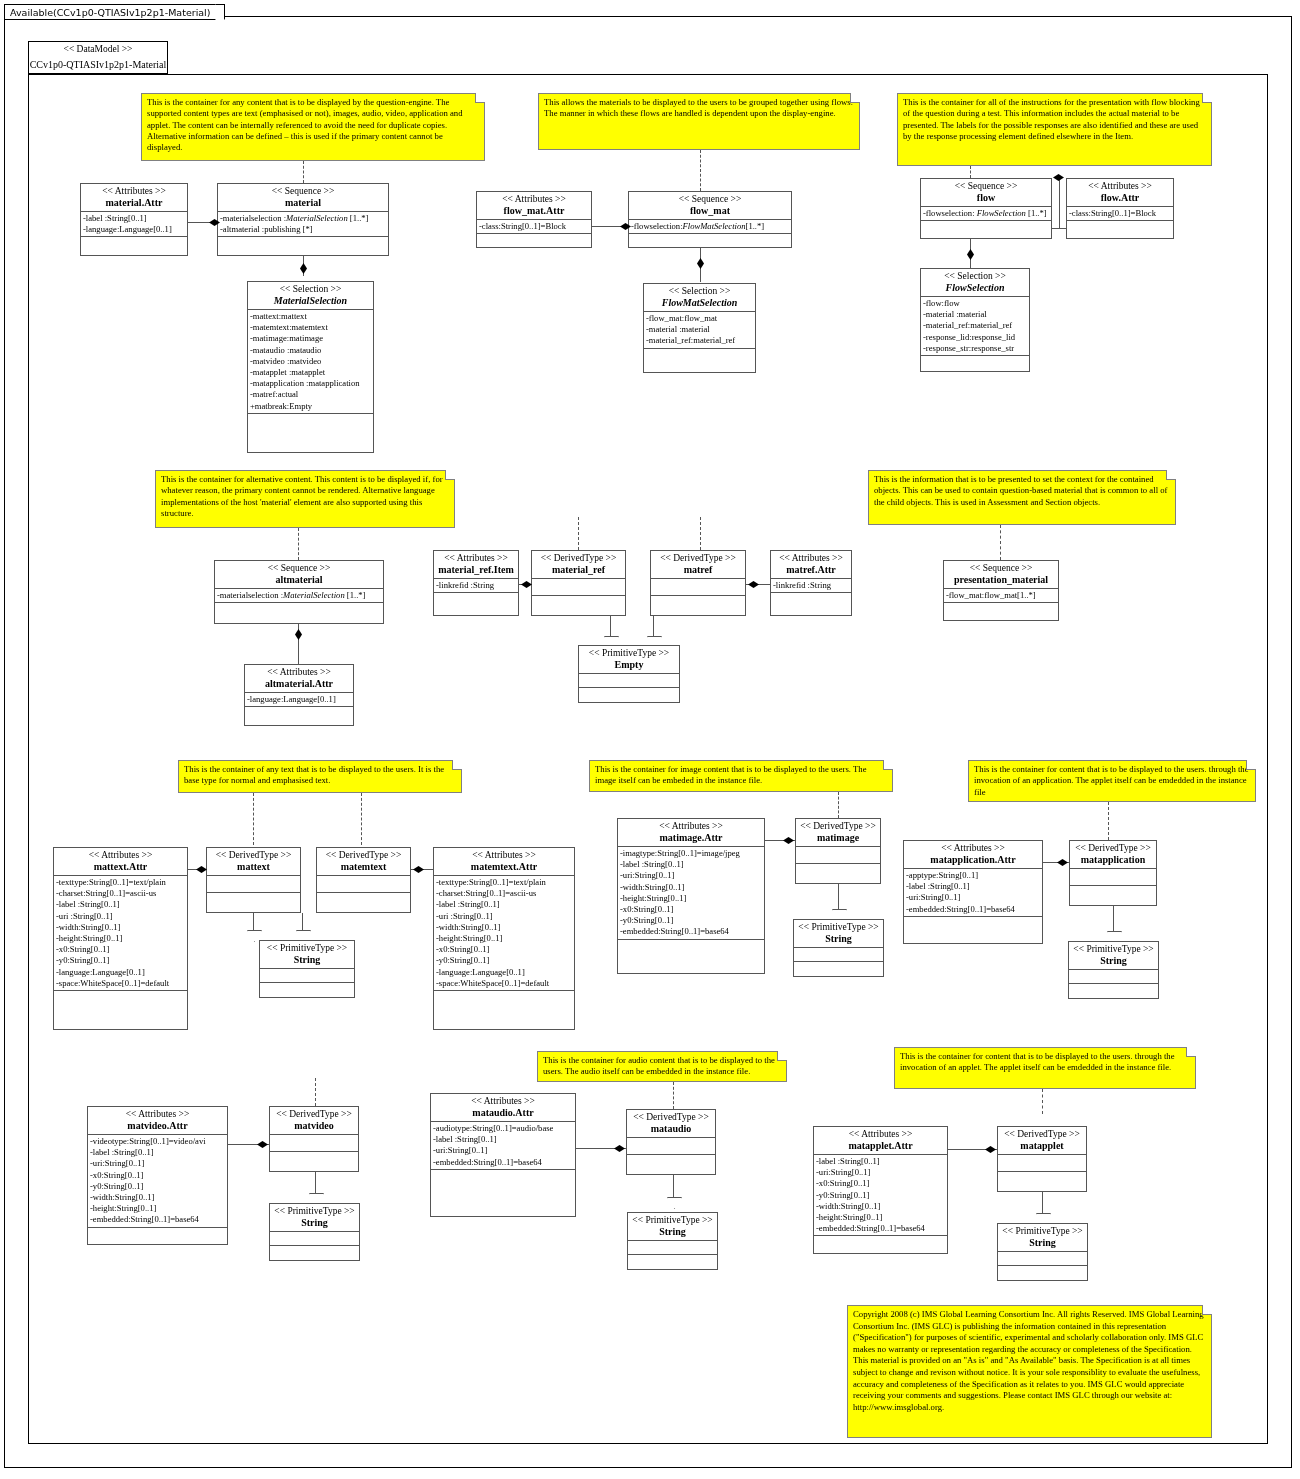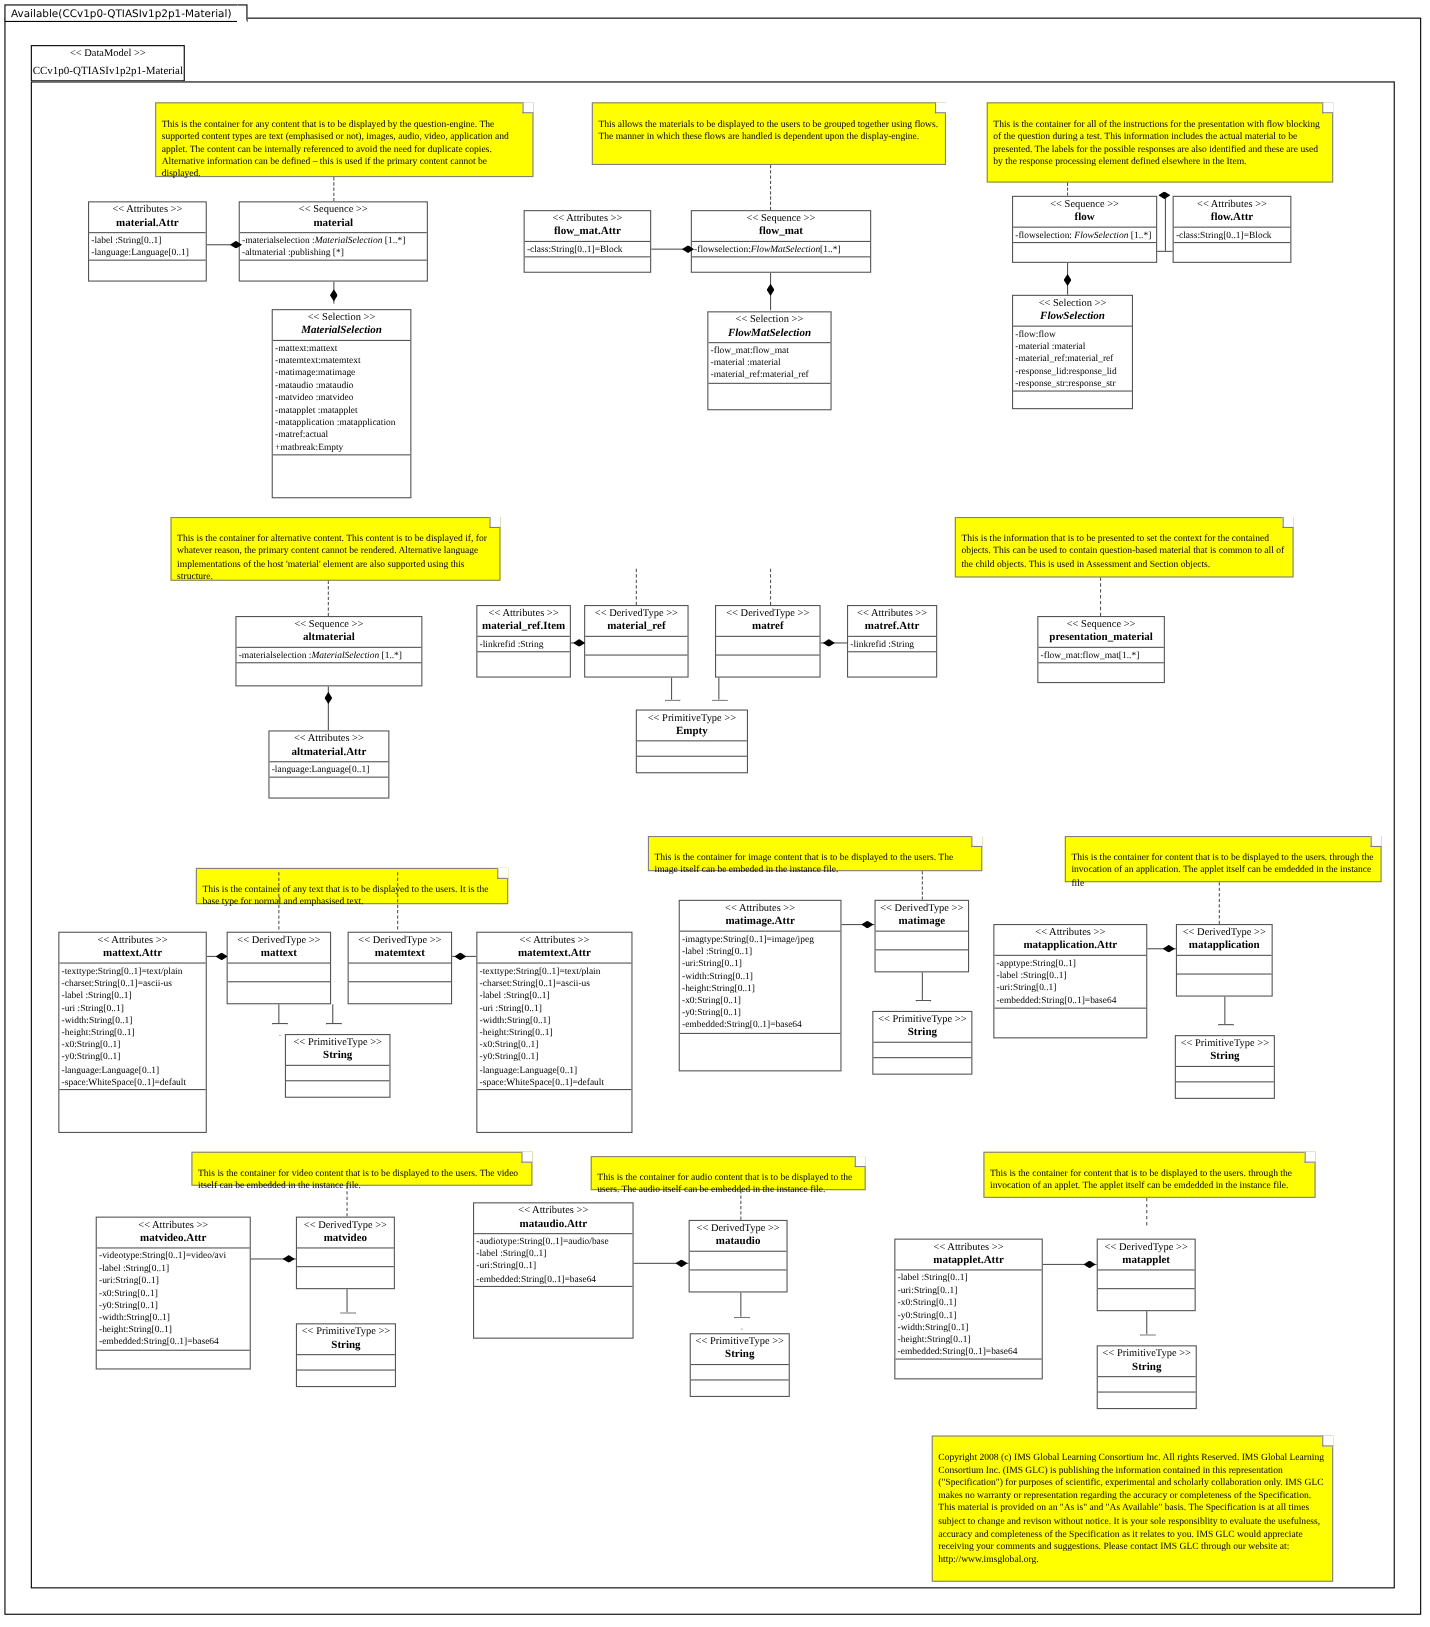--- a/index.html
+++ b/index.html
@@ -29,21 +29,21 @@
   .cls .nm.ital{font-style:italic;font-weight:bold;}
   .cls .attrs{border-bottom:1px solid #555;padding:1px 2px;min-height:9px;}
   .cls .attrs .a{font-size:8.6px;line-height:11.2px;white-space:nowrap;}
   .cls .attrs .a i{font-style:italic;}
   .cls .ops{min-height:9px;}
   .cls .seg{border-bottom:1px solid #555;min-height:11px;}
   .cls .seg.last{border-bottom:none;}
 
   
   .note{position:absolute;background:#ffff00;border:1px solid #808080;box-sizing:border-box;
-        padding:13px 5px 3px 5px;font-size:8.7px;line-height:11.3px;color:#000;}
+        padding:3px 5px 3px 5px;font-size:8.7px;line-height:11.3px;color:#000;}
   .note:after{content:"";position:absolute;right:-1px;top:-1px;width:9px;height:9px;
         background:#fff;border-left:1px solid #808080;border-bottom:1px solid #808080;}
 
   
   .ln{position:absolute;background:#555;}
   .lnv{width:1px;}
   .lnh{height:1px;}
   .dash-v{position:absolute;width:0;border-left:1px dashed #555;}
   .dia{position:absolute;width:11px;height:7px;background:#000;
        clip-path:polygon(50% 0,100% 50%,50% 100%,0 50%);}
@@ -303,21 +303,21 @@
     <div class="hdr">
         <div class="stereo">&lt;&lt; Sequence &gt;&gt;</div>
       <div class="nm">presentation_material</div>
       </div>
     <div class="attrs">
       <div class="a">-flow_mat:flow_mat[1..*]</div>
     </div>
     <div class="ops" style="height:15px"></div>
   </div>
 
-  <div class="note" style="left:178px;top:760px;width:284px;height:33px;margin-top:29px;">This is the container of any text that is to be displayed to the users.  It is the base type for normal and emphasised text.</div>
+  <div class="note" style="left:178px;top:760px;width:284px;height:33px;">This is the container of any text that is to be displayed to the users.  It is the base type for normal and emphasised text.</div>
   <div class="dash-v" style="left:253px;top:793px;height:52px;"></div>
   <div class="dash-v" style="left:361px;top:793px;height:52px;"></div>
 
   <div class="cls" id="c-mattext-attr" style="left:53px;top:847px;width:135px;height:183px;">
     <div class="hdr">
         <div class="stereo">&lt;&lt; Attributes &gt;&gt;</div>
       <div class="nm">mattext.Attr</div>
       </div>
     <div class="attrs">
       <div class="a">-texttype:String[0..1]=text/plain</div>
@@ -467,21 +467,20 @@
 
   <div class="cls" id="c-string-appn" style="left:1068px;top:941px;width:91px;height:58px;">
     <div class="hdr">
         <div class="stereo">&lt;&lt; PrimitiveType &gt;&gt;</div>
       <div class="nm">String</div>
       </div>
     <div class="seg" style="height:13px"></div>
     <div class="seg last" style="height:14px"></div>
   </div>
 
-  <div class="note" style="left:174px;top:1047px;width:310px;height:31px;">This is the container for video content that is to be displayed to the users.  The video itself can be embedded in the instance file.</div>
   <div class="dash-v" style="left:315px;top:1078px;height:28px;"></div>
 
   <div class="cls" id="c-matvideo-attr" style="left:87px;top:1106px;width:141px;height:139px;">
     <div class="hdr">
         <div class="stereo">&lt;&lt; Attributes &gt;&gt;</div>
       <div class="nm">matvideo.Attr</div>
       </div>
     <div class="attrs">
       <div class="a">-videotype:String[0..1]=video/avi</div>
       <div class="a">-label :String[0..1]</div>

